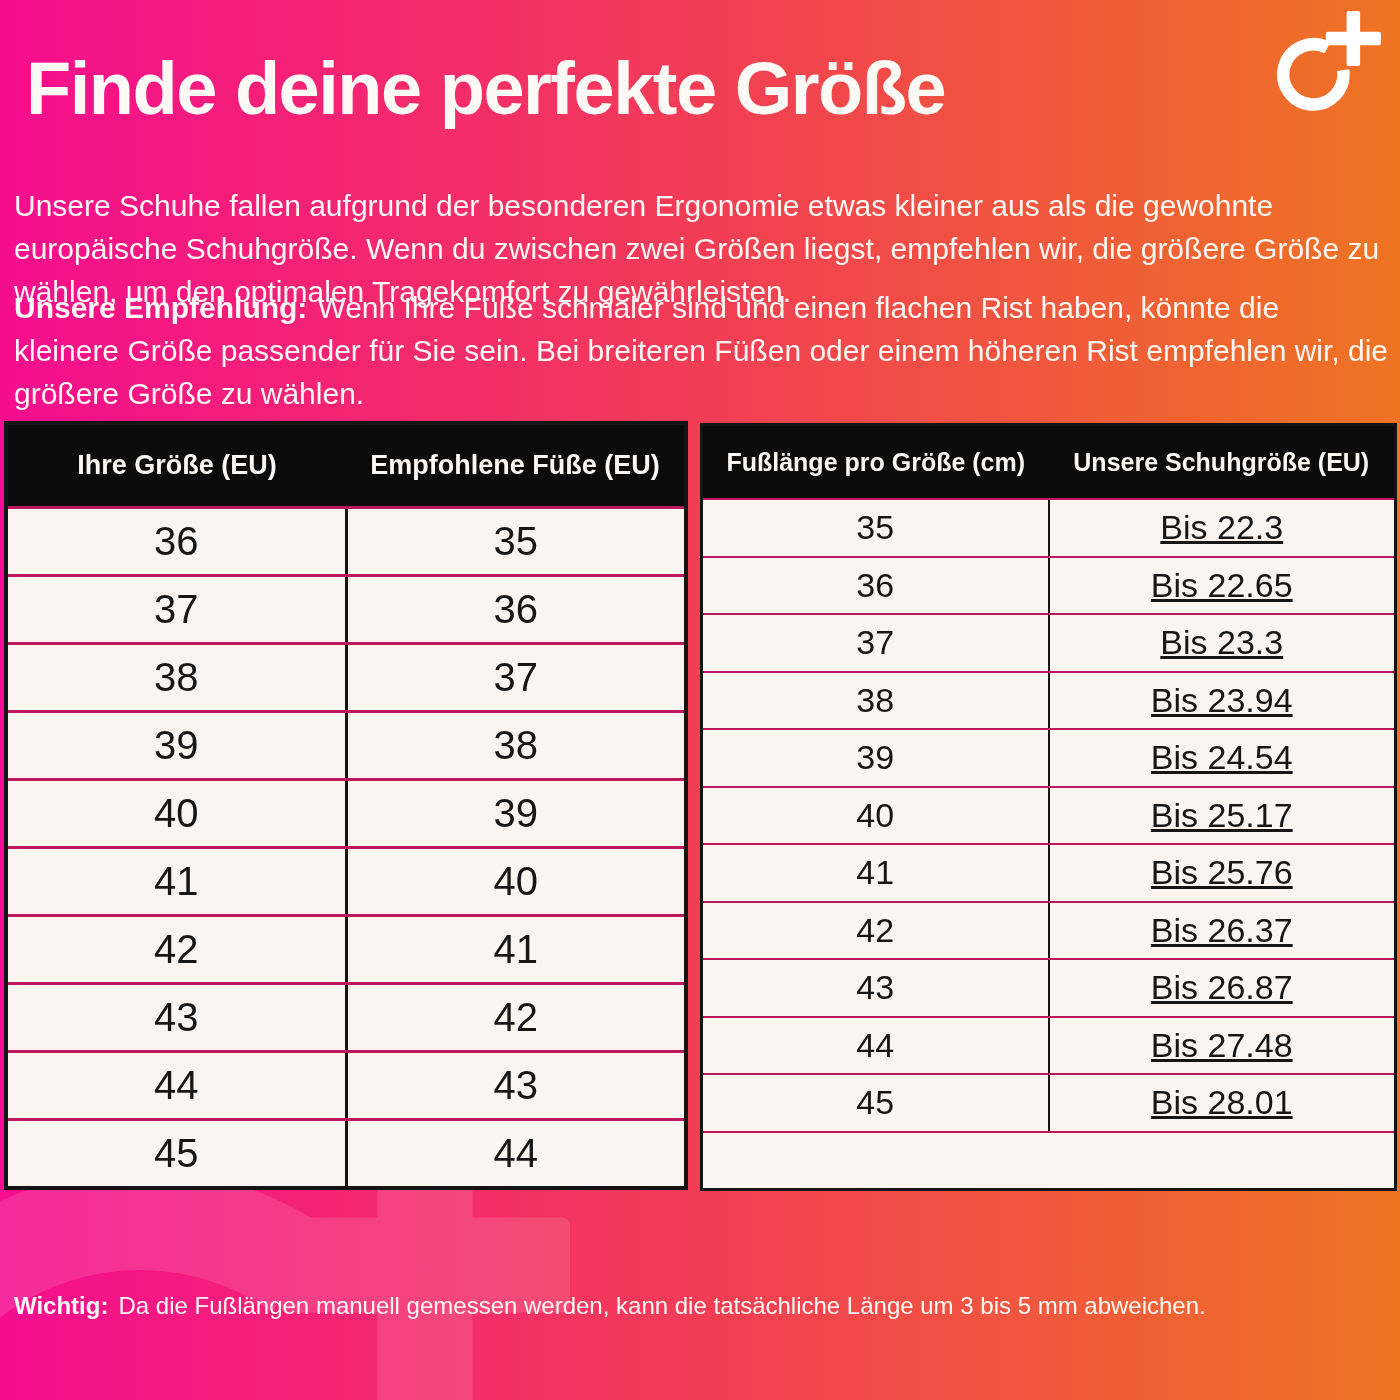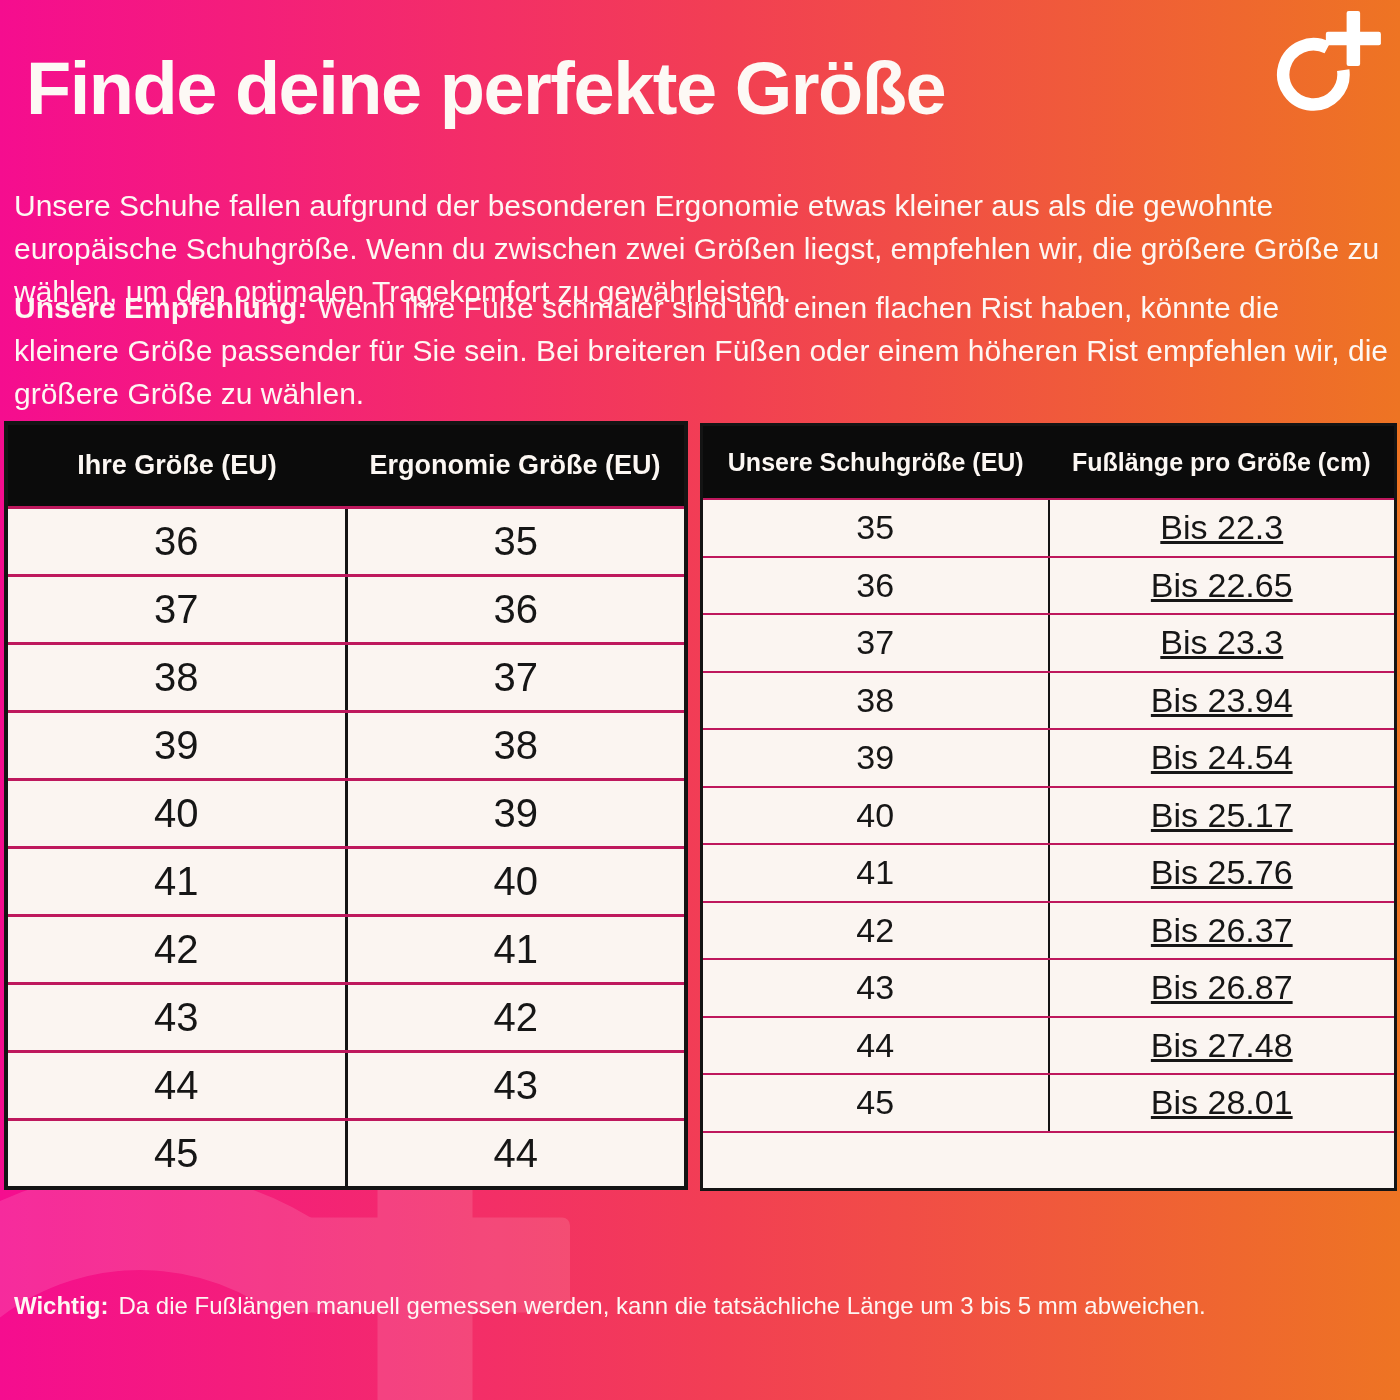--- a/index.html
+++ b/index.html
@@ -72,21 +72,21 @@
     <rect x="48" y="21" width="53" height="13" rx="2" fill="#ffffff"></rect>
   </svg>
 
   <p class="intro">Unsere Schuhe fallen aufgrund der besonderen Ergonomie etwas kleiner aus als die gewohnte europäische Schuhgröße. Wenn du zwischen zwei Größen liegst, empfehlen wir, die größere Größe zu wählen, um den optimalen Tragekomfort zu gewährleisten.</p>
 
   <p class="recommendation"><span class="bold-lead">Unsere Empfehlung:</span><span>Wenn Ihre Füße schmaler sind und einen flachen Rist haben, könnte die kleinere Größe passender für Sie sein. Bei breiteren Füßen oder einem höheren Rist empfehlen wir, die größere Größe zu wählen.</span></p>
 
   <div class="dtable" id="size-table">
     <div class="thead">
       <div class="hcell">Ihre Größe (EU)</div>
-      <div class="hcell">Ergonomie Größe (EU)</div>
+      <div class="hcell">Empfohlene Füße (EU)</div>
     </div>
     <div>
         <div class="trow">
           <div class="tcell">36</div>
           <div class="tcell">35</div>
         </div>
         <div class="trow">
           <div class="tcell">37</div>
           <div class="tcell">36</div>
         </div>
@@ -120,22 +120,22 @@
         </div>
         <div class="trow">
           <div class="tcell">45</div>
           <div class="tcell">44</div>
         </div>
       </div>
   </div>
 
   <div class="dtable" id="length-table">
     <div class="thead">
+      <div class="hcell">Fußlänge pro Größe (cm)</div>
       <div class="hcell">Unsere Schuhgröße (EU)</div>
-      <div class="hcell">Fußlänge pro Größe (cm)</div>
     </div>
     <div>
         <div class="trow">
           <div class="tcell">35</div>
           <div class="tcell">Bis 22.3</div>
         </div>
         <div class="trow">
           <div class="tcell">36</div>
           <div class="tcell">Bis 22.65</div>
         </div>

